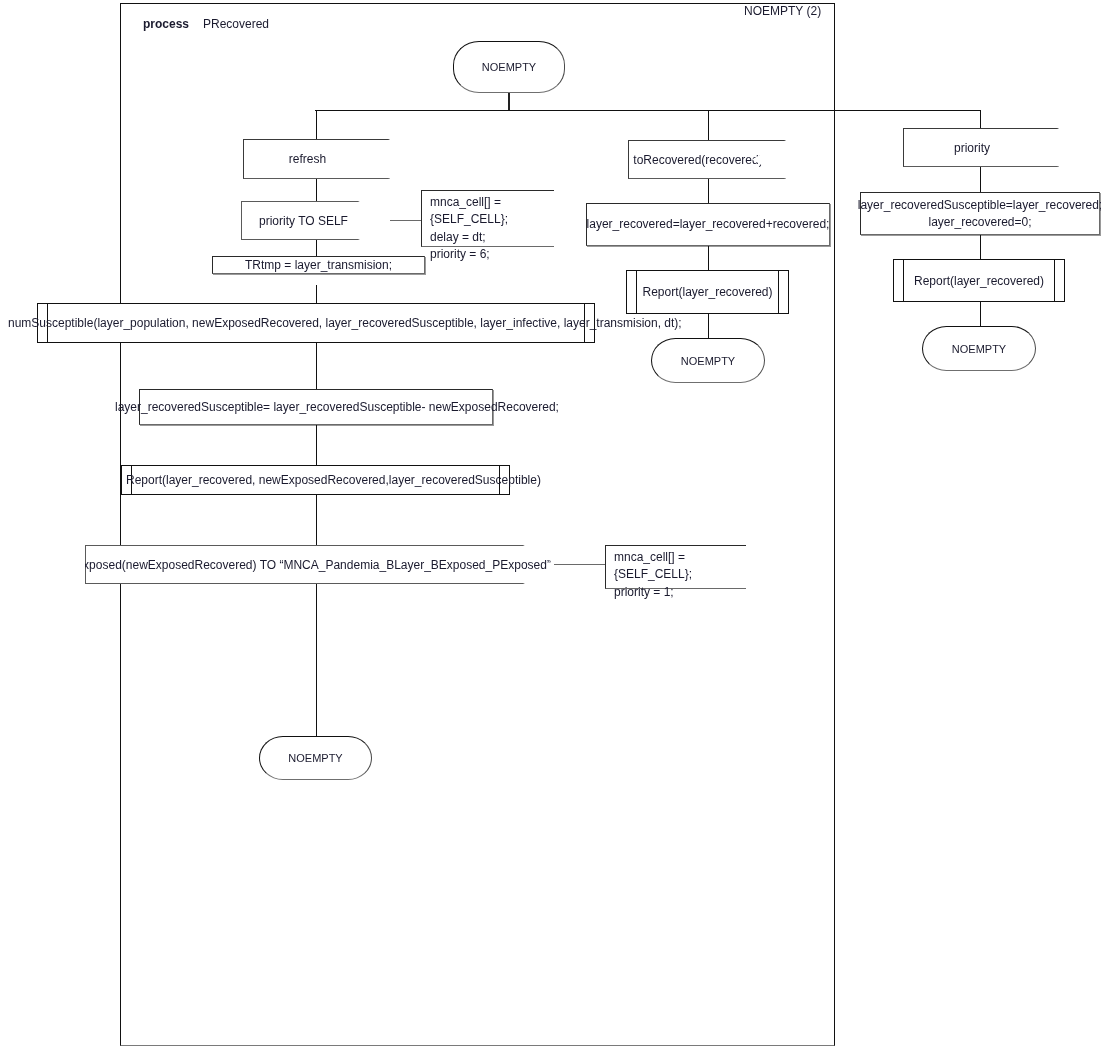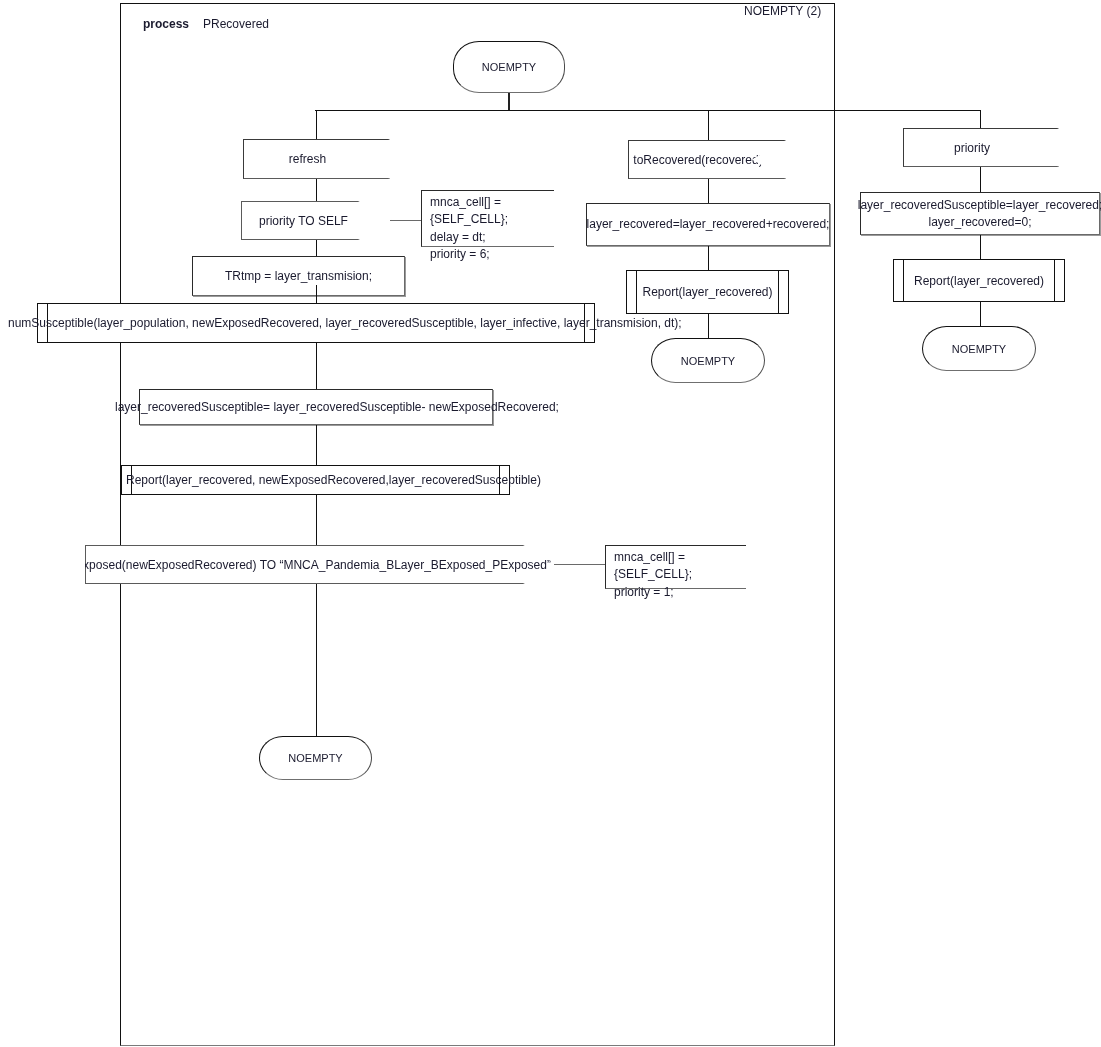--- a/index.html
+++ b/index.html
@@ -193,21 +193,21 @@
     <span class="lbl">priority TO SELF</span>
   </div>
 
   <div class="abs comment-link" style="left:390px; top:220px; width:32px;"></div>
   <div class="abs comment" style="left:421px; top:190px; width:133px; height:57px;">mnca_cell[] = {SELF_CELL};
 delay = dt;
 priority = 6;</div>
 
   <div class="abs vline" style="left:316px; top:240px; height:16px;"></div>
 
-  <div class="abs task shade-br" style="left:192px; top:256px; width:213px; height:40px;">
+  <div class="abs task shade-br" style="left:212px; top:256px; width:213px; height:18px;">
     <span>TRtmp  = layer_transmision;</span>
   </div>
 
   <div class="abs vline" style="left:316px; top:285px; height:18px;"></div>
 
   <div class="abs proc" style="left:37px; top:303px; width:558px; height:40px;">
     <span class="lbl" style="position:absolute; left:-30px; width:620px; text-align:right;">numSusceptible(layer_population, newExposedRecovered, layer_recoveredSusceptible, layer_infective, layer_transmision, dt);</span>
   </div>
 
   <div class="abs vline" style="left:316px; top:343px; height:46px;"></div>

